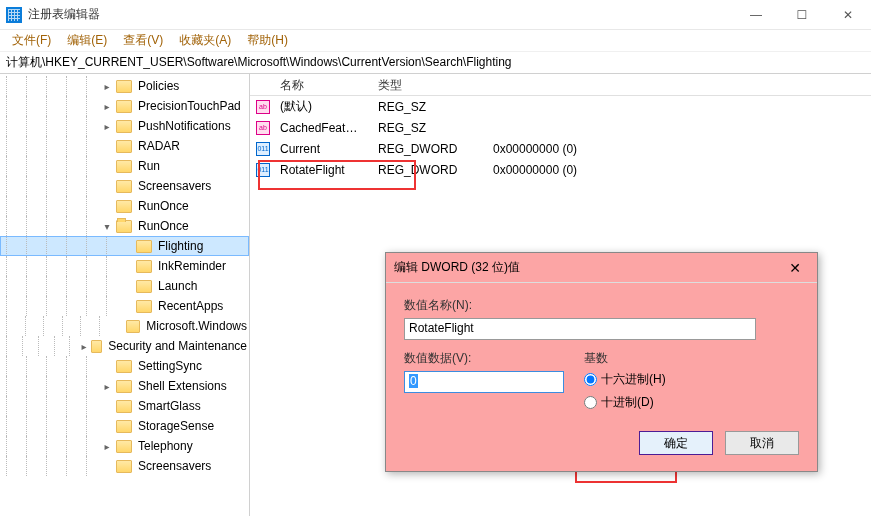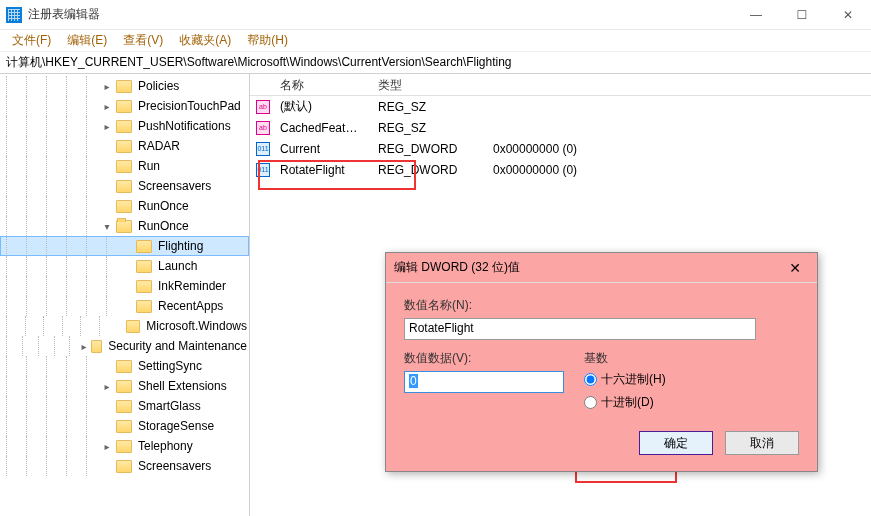--- a/index.html
+++ b/index.html
@@ -181,32 +181,32 @@
       </div>
       <div class="tree-row">
         <span style="display: inline-block; width: 14px; height: 20px; border-left: 1px dotted rgb(187, 187, 187); margin-left: 6px;"></span>
         <span style="display: inline-block; width: 14px; height: 20px; border-left: 1px dotted rgb(187, 187, 187); margin-left: 6px;"></span>
         <span style="display: inline-block; width: 14px; height: 20px; border-left: 1px dotted rgb(187, 187, 187); margin-left: 6px;"></span>
         <span style="display: inline-block; width: 14px; height: 20px; border-left: 1px dotted rgb(187, 187, 187); margin-left: 6px;"></span>
         <span style="display: inline-block; width: 14px; height: 20px; border-left: 1px dotted rgb(187, 187, 187); margin-left: 6px;"></span>
         <span style="display: inline-block; width: 14px; height: 20px; border-left: 1px dotted rgb(187, 187, 187); margin-left: 6px;"></span>
         <span class="tree-toggle"></span>
         <span class="folder-icon"></span>
+        <span class="tree-label">InkReminder</span>
+      </div>
+      <div class="tree-row">
+        <span style="display: inline-block; width: 14px; height: 20px; border-left: 1px dotted rgb(187, 187, 187); margin-left: 6px;"></span>
+        <span style="display: inline-block; width: 14px; height: 20px; border-left: 1px dotted rgb(187, 187, 187); margin-left: 6px;"></span>
+        <span style="display: inline-block; width: 14px; height: 20px; border-left: 1px dotted rgb(187, 187, 187); margin-left: 6px;"></span>
+        <span style="display: inline-block; width: 14px; height: 20px; border-left: 1px dotted rgb(187, 187, 187); margin-left: 6px;"></span>
+        <span style="display: inline-block; width: 14px; height: 20px; border-left: 1px dotted rgb(187, 187, 187); margin-left: 6px;"></span>
+        <span style="display: inline-block; width: 14px; height: 20px; border-left: 1px dotted rgb(187, 187, 187); margin-left: 6px;"></span>
+        <span class="tree-toggle"></span>
+        <span class="folder-icon"></span>
         <span class="tree-label">Launch</span>
-      </div>
-      <div class="tree-row">
-        <span style="display: inline-block; width: 14px; height: 20px; border-left: 1px dotted rgb(187, 187, 187); margin-left: 6px;"></span>
-        <span style="display: inline-block; width: 14px; height: 20px; border-left: 1px dotted rgb(187, 187, 187); margin-left: 6px;"></span>
-        <span style="display: inline-block; width: 14px; height: 20px; border-left: 1px dotted rgb(187, 187, 187); margin-left: 6px;"></span>
-        <span style="display: inline-block; width: 14px; height: 20px; border-left: 1px dotted rgb(187, 187, 187); margin-left: 6px;"></span>
-        <span style="display: inline-block; width: 14px; height: 20px; border-left: 1px dotted rgb(187, 187, 187); margin-left: 6px;"></span>
-        <span style="display: inline-block; width: 14px; height: 20px; border-left: 1px dotted rgb(187, 187, 187); margin-left: 6px;"></span>
-        <span class="tree-toggle"></span>
-        <span class="folder-icon"></span>
-        <span class="tree-label">InkReminder</span>
       </div>
       <div class="tree-row">
         <span style="display: inline-block; width: 14px; height: 20px; border-left: 1px dotted rgb(187, 187, 187); margin-left: 6px;"></span>
         <span style="display: inline-block; width: 14px; height: 20px; border-left: 1px dotted rgb(187, 187, 187); margin-left: 6px;"></span>
         <span style="display: inline-block; width: 14px; height: 20px; border-left: 1px dotted rgb(187, 187, 187); margin-left: 6px;"></span>
         <span style="display: inline-block; width: 14px; height: 20px; border-left: 1px dotted rgb(187, 187, 187); margin-left: 6px;"></span>
         <span style="display: inline-block; width: 14px; height: 20px; border-left: 1px dotted rgb(187, 187, 187); margin-left: 6px;"></span>
         <span style="display: inline-block; width: 14px; height: 20px; border-left: 1px dotted rgb(187, 187, 187); margin-left: 6px;"></span>
         <span class="tree-toggle"></span>
         <span class="folder-icon"></span>

